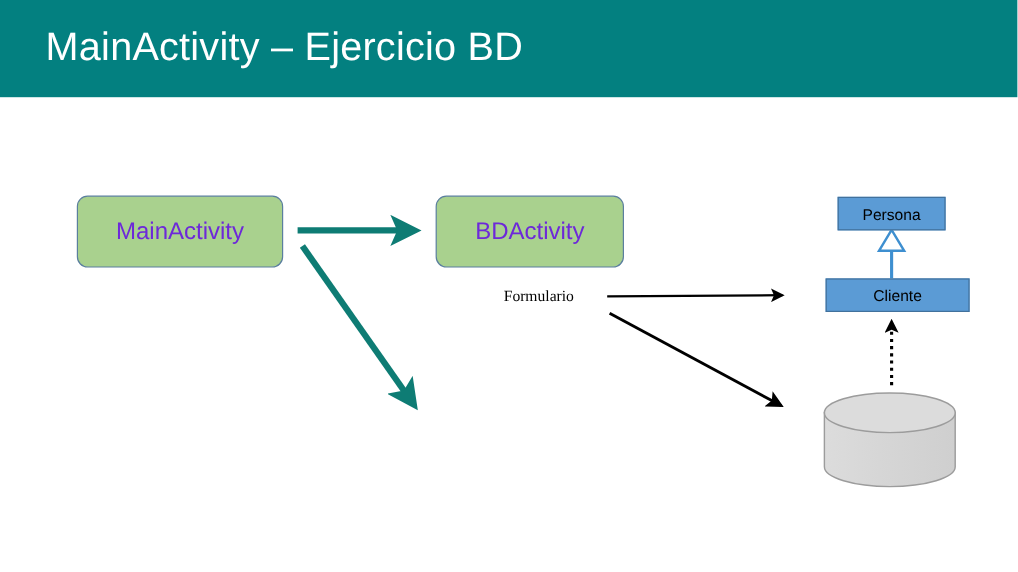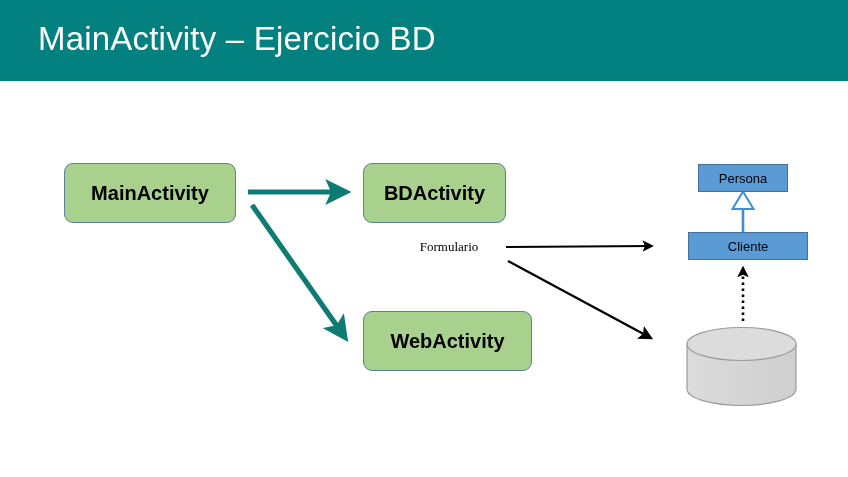--- a/index.html
+++ b/index.html
@@ -55,27 +55,26 @@
   
   .activity-box {
     position: absolute;
     background: #a9d18e;
     border: 1.3px solid #5b7f9e;
     border-radius: 9px;
     box-sizing: border-box;
     display: flex;
     align-items: center;
     justify-content: center;
-    color: #000000;
+    color: #6d28d9;
     font-size: 20px;
     font-family: "Liberation Sans", sans-serif;
-    font-weight: bold;
   }
   #box-mainactivity { left: 64px;  top: 163px; width: 172px; height: 60px; }
-  #box-bdactivity   { left: 363px; top: 163px; width: 143px; height: 60px; }
+  #box-bdactivity   { left: 363px; top: 163px; width: 157px; height: 60px; }
   #box-webactivity  { left: 363px; top: 311px; width: 169px; height: 60px; }
 
   
   .uml-box {
     position: absolute;
     background: #5b9bd5;
     border: 1.2px solid #41719c;
     box-sizing: border-box;
     display: flex;
     align-items: center;
@@ -160,23 +159,20 @@
   </svg>
 
   <div class="activity-box" id="box-mainactivity">
     <span>MainActivity</span>
   </div>
 
   <div class="activity-box" id="box-bdactivity">
     <span>BDActivity</span>
   </div>
 
-  <div class="activity-box" id="box-webactivity">
-    <span>WebActivity</span>
-  </div>
 
   <div id="label-formulario">Formulario</div>
 
   <div class="uml-box" id="box-persona">
     <span>Persona</span>
   </div>
 
   <div class="uml-box" id="box-cliente">
     <span>Cliente</span>
   </div>

